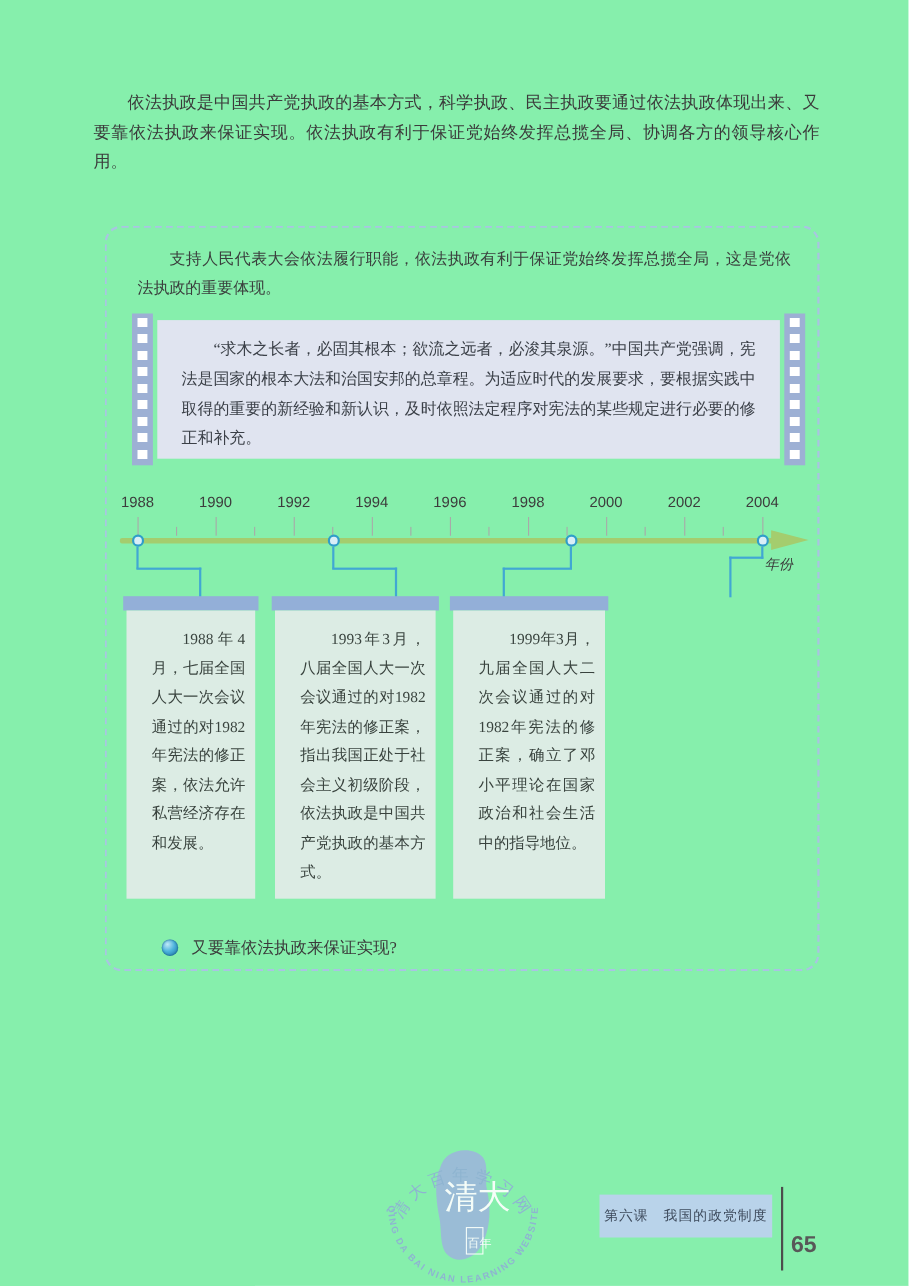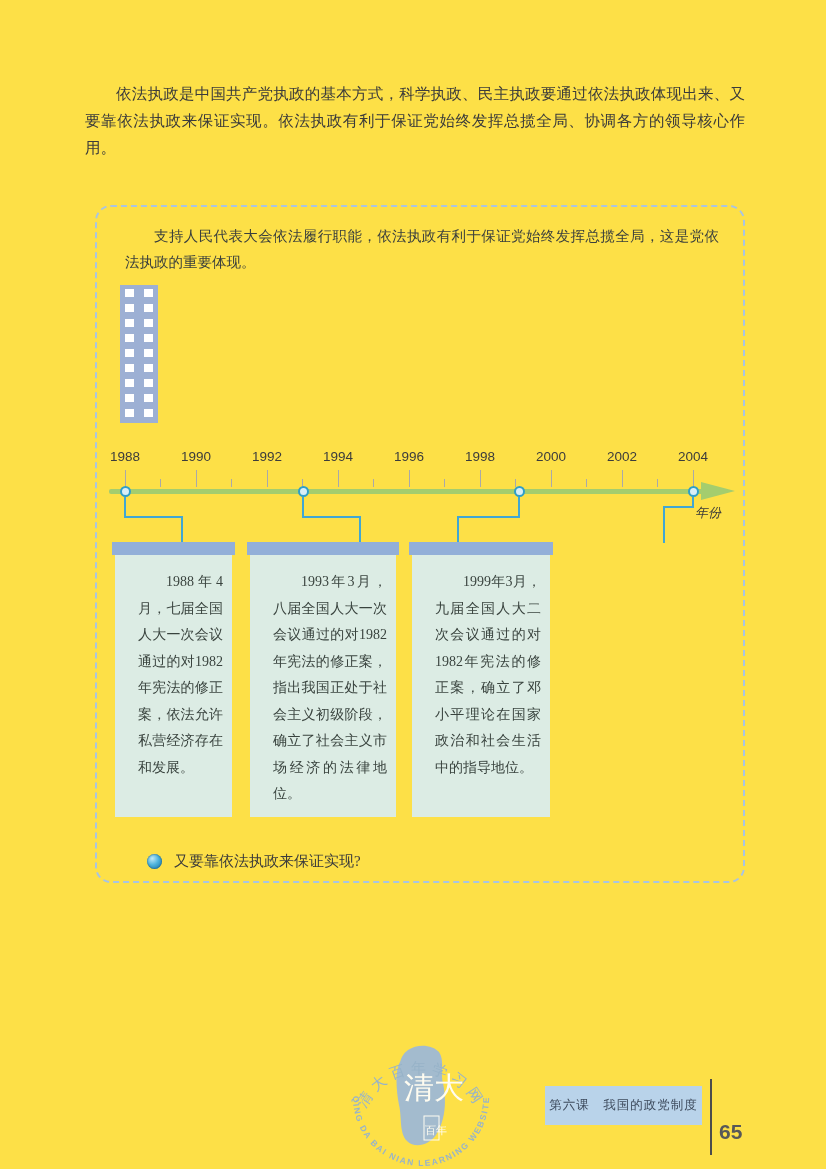--- a/index.html
+++ b/index.html
@@ -1,16 +1,16 @@
 <!DOCTYPE html>
 <html><head>
 <meta charset="utf-8">
 <style>
   html,body{margin:0;padding:0;background:#fff;}
-  .page{position:relative;width:826px;height:1169px;background:#fde047;overflow:hidden;
+  .page{position:relative;width:826px;height:1169px;background:#86efac;overflow:hidden;
         font-family:"Liberation Serif", serif;color:#3a3f3d;}
 
   
   .intro{position:absolute;left:85px;top:80px;width:660px;margin:0;
          font-size:15.5px;line-height:27px;text-align:justify;text-indent:2em;color:#3b3b3b;}
 
   
   .panel{position:absolute;left:95px;top:205px;width:650px;height:678px;
          border:2px dashed #a9c4e2;border-radius:16px;box-sizing:border-box;}
   .lead{position:absolute;left:28px;top:16px;width:594px;margin:0;
@@ -71,20 +71,23 @@
 <div class="page">
 
   <p class="intro">依法执政是中国共产党执政的基本方式，科学执政、民主执政要通过依法执政体现出来、又要靠依法执政来保证实现。依法执政有利于保证党始终发挥总揽全局、协调各方的领导核心作用。</p>
 
   <div class="panel">
 
     <p class="lead">支持人民代表大会依法履行职能，依法执政有利于保证党始终发挥总揽全局，这是党依法执政的重要体现。</p>
 
     <div class="filmstrip">
       <div class="film-bar"></div>
+      <div class="film-panel">
+        <p>“求木之长者，必固其根本；欲流之远者，必浚其泉源。”中国共产党强调，宪法是国家的根本大法和治国安邦的总章程。为适应时代的发展要求，要根据实践中取得的重要的新经验和新认识，及时依照法定程序对宪法的某些规定进行必要的修正和补充。</p>
+      </div>
       <div class="film-bar"></div>
     </div>
 
     <div class="yr" style="left:28px">1988</div>
     <div class="yr" style="left:99px">1990</div>
     <div class="yr" style="left:170px">1992</div>
     <div class="yr" style="left:241px">1994</div>
     <div class="yr" style="left:312px">1996</div>
     <div class="yr" style="left:383px">1998</div>
     <div class="yr" style="left:454px">2000</div>
@@ -137,21 +140,21 @@
 
     <div class="event-box" style="left:15px;width:123px">
       <div class="event-head"></div>
       <div class="event-body">
         <p>1988年4月，七届全国人大一次会议通过的对1982年宪法的修正案，依法允许私营经济存在和发展。</p>
       </div>
     </div>
     <div class="event-box" style="left:150px;width:152px">
       <div class="event-head"></div>
       <div class="event-body">
-        <p>1993年3月，八届全国人大一次会议通过的对1982年宪法的修正案，指出我国正处于社会主义初级阶段，确立了社会主义市场经济的法律地位。</p>
+        <p>1993年3月，八届全国人大一次会议通过的对1982年宪法的修正案，指出我国正处于社会主义初级阶段，依法执政是中国共产党执政的基本方式。</p>
       </div>
     </div>
     <div class="event-box" style="left:312px;width:144px">
       <div class="event-head"></div>
       <div class="event-body">
         <p>1999年3月，九届全国人大二次会议通过的对1982年宪法的修正案，确立了邓小平理论在国家政治和社会生活中的指导地位。</p>
       </div>
     </div>
 
     <div class="question">

